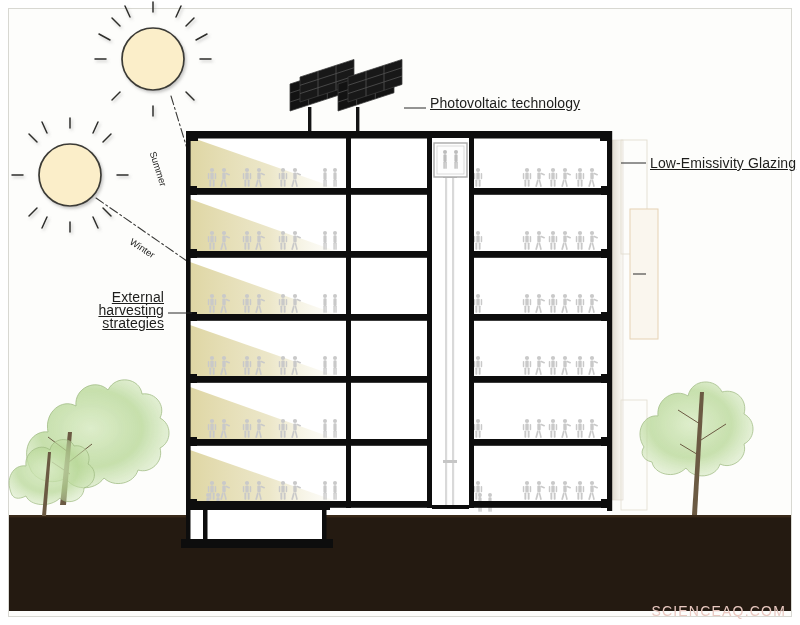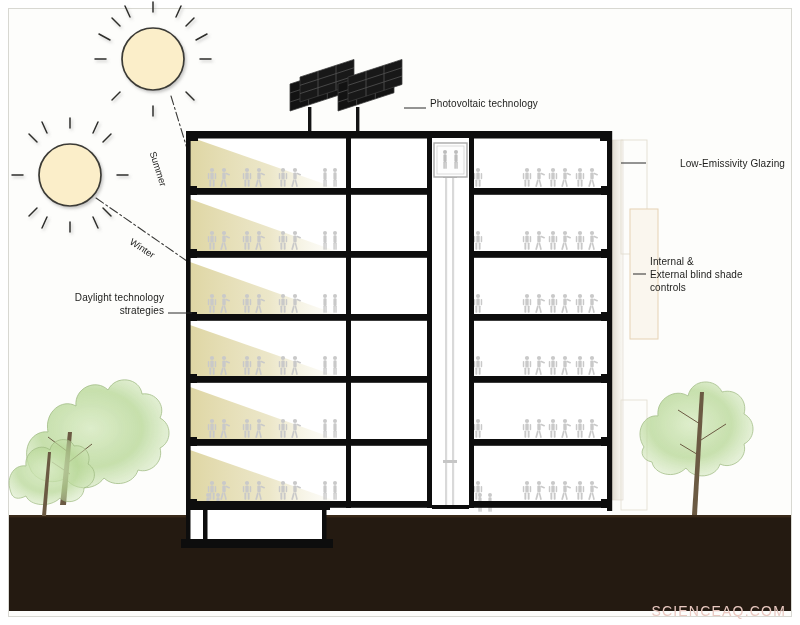--- a/index.html
+++ b/index.html
@@ -26,25 +26,26 @@
   svg.layer {
     position: absolute;
     left: 0; top: 0;
     width: 800px;
     height: 625px;
     overflow: visible;
   }
   .lbl {
     position: absolute;
     font-family: "Liberation Sans", sans-serif;
-    font-size: 10px;
+    font-size: 14px;
     color: #1d1d1b;
     line-height: 13px;
     white-space: pre-line;
     letter-spacing: 0.1px;
+    text-decoration: underline;
   }
   .lbl.right-al { text-align: right; }
   .ray-lbl {
     position: absolute;
     font-family: "Liberation Sans", sans-serif;
     font-size: 9.5px;
     color: #1d1d1b;
     white-space: nowrap;
   }
   .watermark {
@@ -421,27 +422,24 @@
     <g stroke="#2b2b2b" stroke-width="1" fill="none">
       <line x1="404" y1="108" x2="426" y2="108"></line>
       <line x1="621" y1="163" x2="646" y2="163"></line>
       <line x1="633" y1="274" x2="646" y2="274"></line>
       <line x1="168" y1="313" x2="192" y2="313"></line>
     </g>
   </svg>
 
   <div class="lbl" style="left:430px; top:97px;">Photovoltaic technology</div>
 
-  <div class="lbl" style="left:680px; top:157px;">Low-Emissivity Glazing</div>
-
-  <div class="lbl" style="left:650px; top:255px; width:130px;">Internal &amp;
-External blind shade
-controls</div>
-
-  <div class="lbl right-al" style="left:54px; top:291px; width:110px;">Daylight technology
+  <div class="lbl" style="left:650px; top:157px;">Low-Emissivity Glazing</div>
+
+
+  <div class="lbl right-al" style="left:54px; top:291px; width:110px;">External harvesting
 strategies</div>
 
   <div class="ray-lbl" style="left:158px; top:150px; transform:rotate(72deg); transform-origin:left top;">Summer</div>
 
   <div class="ray-lbl" style="left:134px; top:236px; transform:rotate(33deg); transform-origin:left top;">Winter</div>
 
   <div class="watermark">SCIENCEAQ.COM</div>
 </div>
 
 </body></html>

